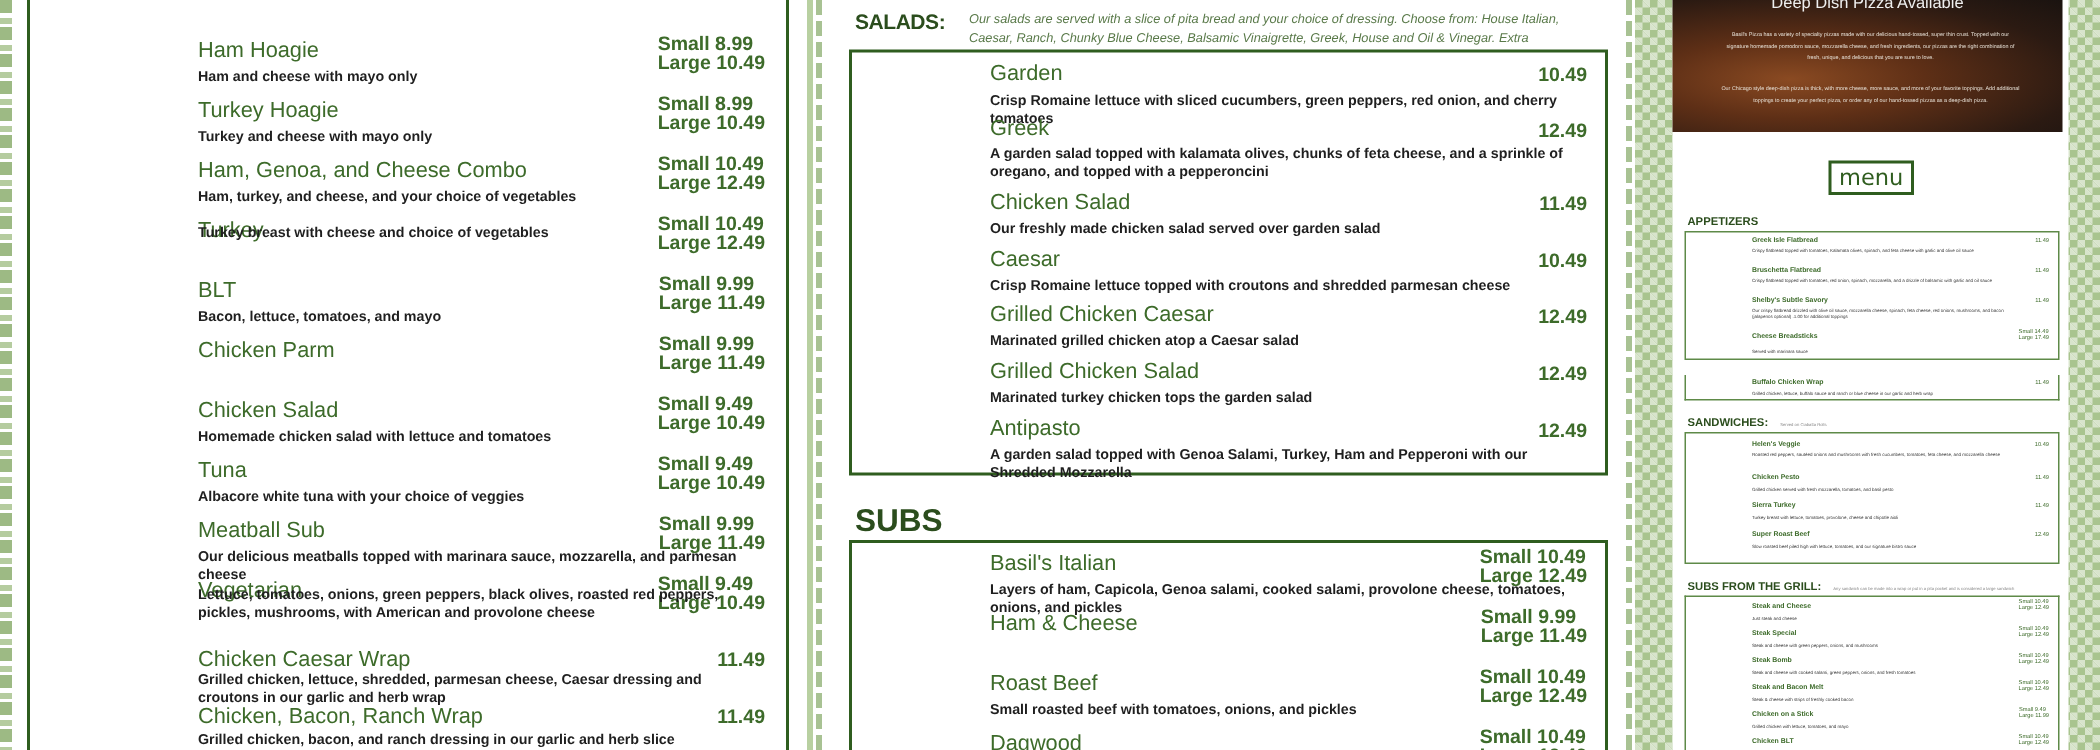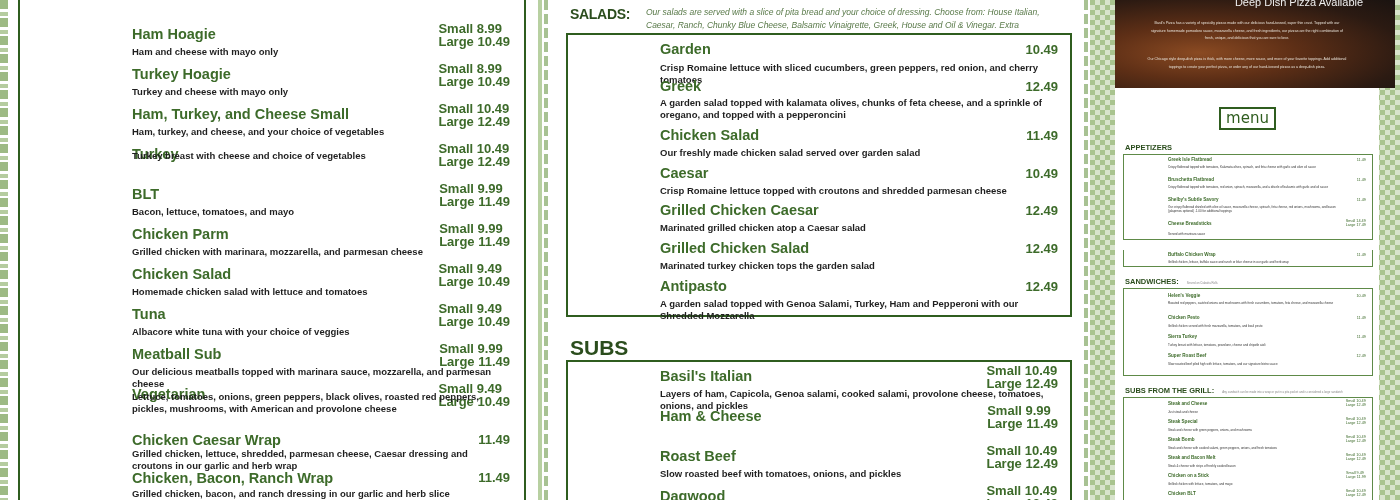--- a/index.html
+++ b/index.html
@@ -22,21 +22,21 @@
   }
   .solid-strip { position: absolute; top: 0; height: 500px; width: 4px; background: #b8d0a1; }
 
   .menu-box {
     position: absolute; border: 2px solid #2f5d1f; background: #fff;
   }
   #left-box { left: 18px; top: -10px; width: 508px; height: 520px; border-top: none; }
 
   .item { position: absolute; left: 112px; right: 14px; }
   .item-name {
-    position: absolute; left: 0; font-size: 14.5px; font-weight: bold; color: #3d6b2a;
+    position: absolute; left: 0; font-size: 14.5px; font-weight: normal; color: #3d6b2a;
     white-space: nowrap;
   }
   .item-desc {
     position: absolute; left: 0; font-size: 9.5px; font-weight: bold; color: #1f1f1f;
     line-height: 12px;
   }
   .price {
     position: absolute; right: 0; text-align: left; font-size: 13px; font-weight: bold;
     color: #3d6b2a; line-height: 13px; white-space: nowrap;
   }
@@ -57,24 +57,23 @@
     position: absolute; top: 0; left: 0; width: 310px; height: 500px;
     background-color: #a9c48f;
     background-image:
       linear-gradient(45deg, rgba(255,255,255,0.55) 25%, transparent 25%, transparent 75%, rgba(255,255,255,0.55) 75%),
       linear-gradient(45deg, rgba(255,255,255,0.55) 25%, transparent 25%, transparent 75%, rgba(255,255,255,0.55) 75%);
     background-size: 10px 10px;
     background-position: 0 0, 5px 5px;
   }
   .right-inner { position: absolute; left: 25px; top: 0; width: 264px; height: 500px; background: #fff; }
   .hero {
-    position: absolute; left: 0; top: 0; width: 280px; height: 88px;
+    position: absolute; left: 0; top: 0; width: 260px; height: 88px;
     background: radial-gradient(ellipse at 30% 60%, #8a4a22 0%, #5e2f16 35%, #2b1a12 75%, #1a1310 100%);
     overflow: hidden;
-    padding-left: 44px;
   }
   .hero-title { position: absolute; top: -4px; width: 100%; text-align: center; color: #eee; font-size: 11px; }
   .hero-text {
     position: absolute; width: 200px; left: 32px; text-align: center; color: #e8e2d8;
     font-size: 3.6px; line-height: 7.5px;
   }
   .menu-btn {
     position: absolute; left: 104px; top: 107px; width: 57px; height: 23px;
     border: 2px solid #2f5d1f; color: #2f5d1f; font-size: 15px; text-align: center; line-height: 18px;
     font-family: "DejaVu Sans", sans-serif;
@@ -104,21 +103,21 @@
     </div>
     <div class="item" style="top:70px;height:40px;">
       <div class="item-name" style="top:6px">Turkey Hoagie</div>
       <div class="price" style="top:2px">
           <div>Small 8.99</div>
           <div>Large 10.49</div>
         </div>
       <div class="item-desc" style="top:26px">Turkey and cheese with mayo only</div>
     </div>
     <div class="item" style="top:110px;height:40px;">
-      <div class="item-name" style="top:6px">Ham, Turkey, and Cheese Small</div>
+      <div class="item-name" style="top:6px">Ham, Genoa, and Cheese Combo</div>
       <div class="price" style="top:2px">
           <div>Small 10.49</div>
           <div>Large 12.49</div>
         </div>
       <div class="item-desc" style="top:26px">Ham, turkey, and cheese, and your choice of vegetables</div>
     </div>
     <div class="item" style="top:150px;height:40px;">
       <div class="item-name" style="top:6px">Turkey</div>
       <div class="price" style="top:2px">
           <div>Small 10.49</div>
@@ -133,21 +132,20 @@
           <div>Large 11.49</div>
         </div>
       <div class="item-desc" style="top:26px">Bacon, lettuce, tomatoes, and mayo</div>
     </div>
     <div class="item" style="top:230px;height:40px;">
       <div class="item-name" style="top:6px">Chicken Parm</div>
       <div class="price" style="top:2px">
           <div>Small 9.99</div>
           <div>Large 11.49</div>
         </div>
-      <div class="item-desc" style="top:26px">Grilled chicken with marinara, mozzarella, and parmesan cheese</div>
     </div>
     <div class="item" style="top:270px;height:40px;">
       <div class="item-name" style="top:6px">Chicken Salad</div>
       <div class="price" style="top:2px">
           <div>Small 9.49</div>
           <div>Large 10.49</div>
         </div>
       <div class="item-desc" style="top:26px">Homemade chicken salad with lettuce and tomatoes</div>
     </div>
     <div class="item" style="top:310px;height:40px;">
@@ -250,21 +248,21 @@
           <div>Small 9.99</div>
           <div>Large 11.49</div>
         </div>
     </div>
     <div class="m-item" style="top:82px;height:38px">
       <div class="item-name" style="top:4px">Roast Beef</div>
       <div class="price" style="top:0">
           <div>Small 10.49</div>
           <div>Large 12.49</div>
         </div>
-      <div class="item-desc" style="top:24px">Slow roasted beef with tomatoes, onions, and pickles</div>
+      <div class="item-desc" style="top:24px">Small roasted beef with tomatoes, onions, and pickles</div>
     </div>
     <div class="m-item" style="top:122px;height:38px">
       <div class="item-name" style="top:4px">Dagwood</div>
       <div class="price" style="top:0">
           <div>Small 10.49</div>
           <div>Large 12.49</div>
         </div>
     </div>
   </div>
 </div>

